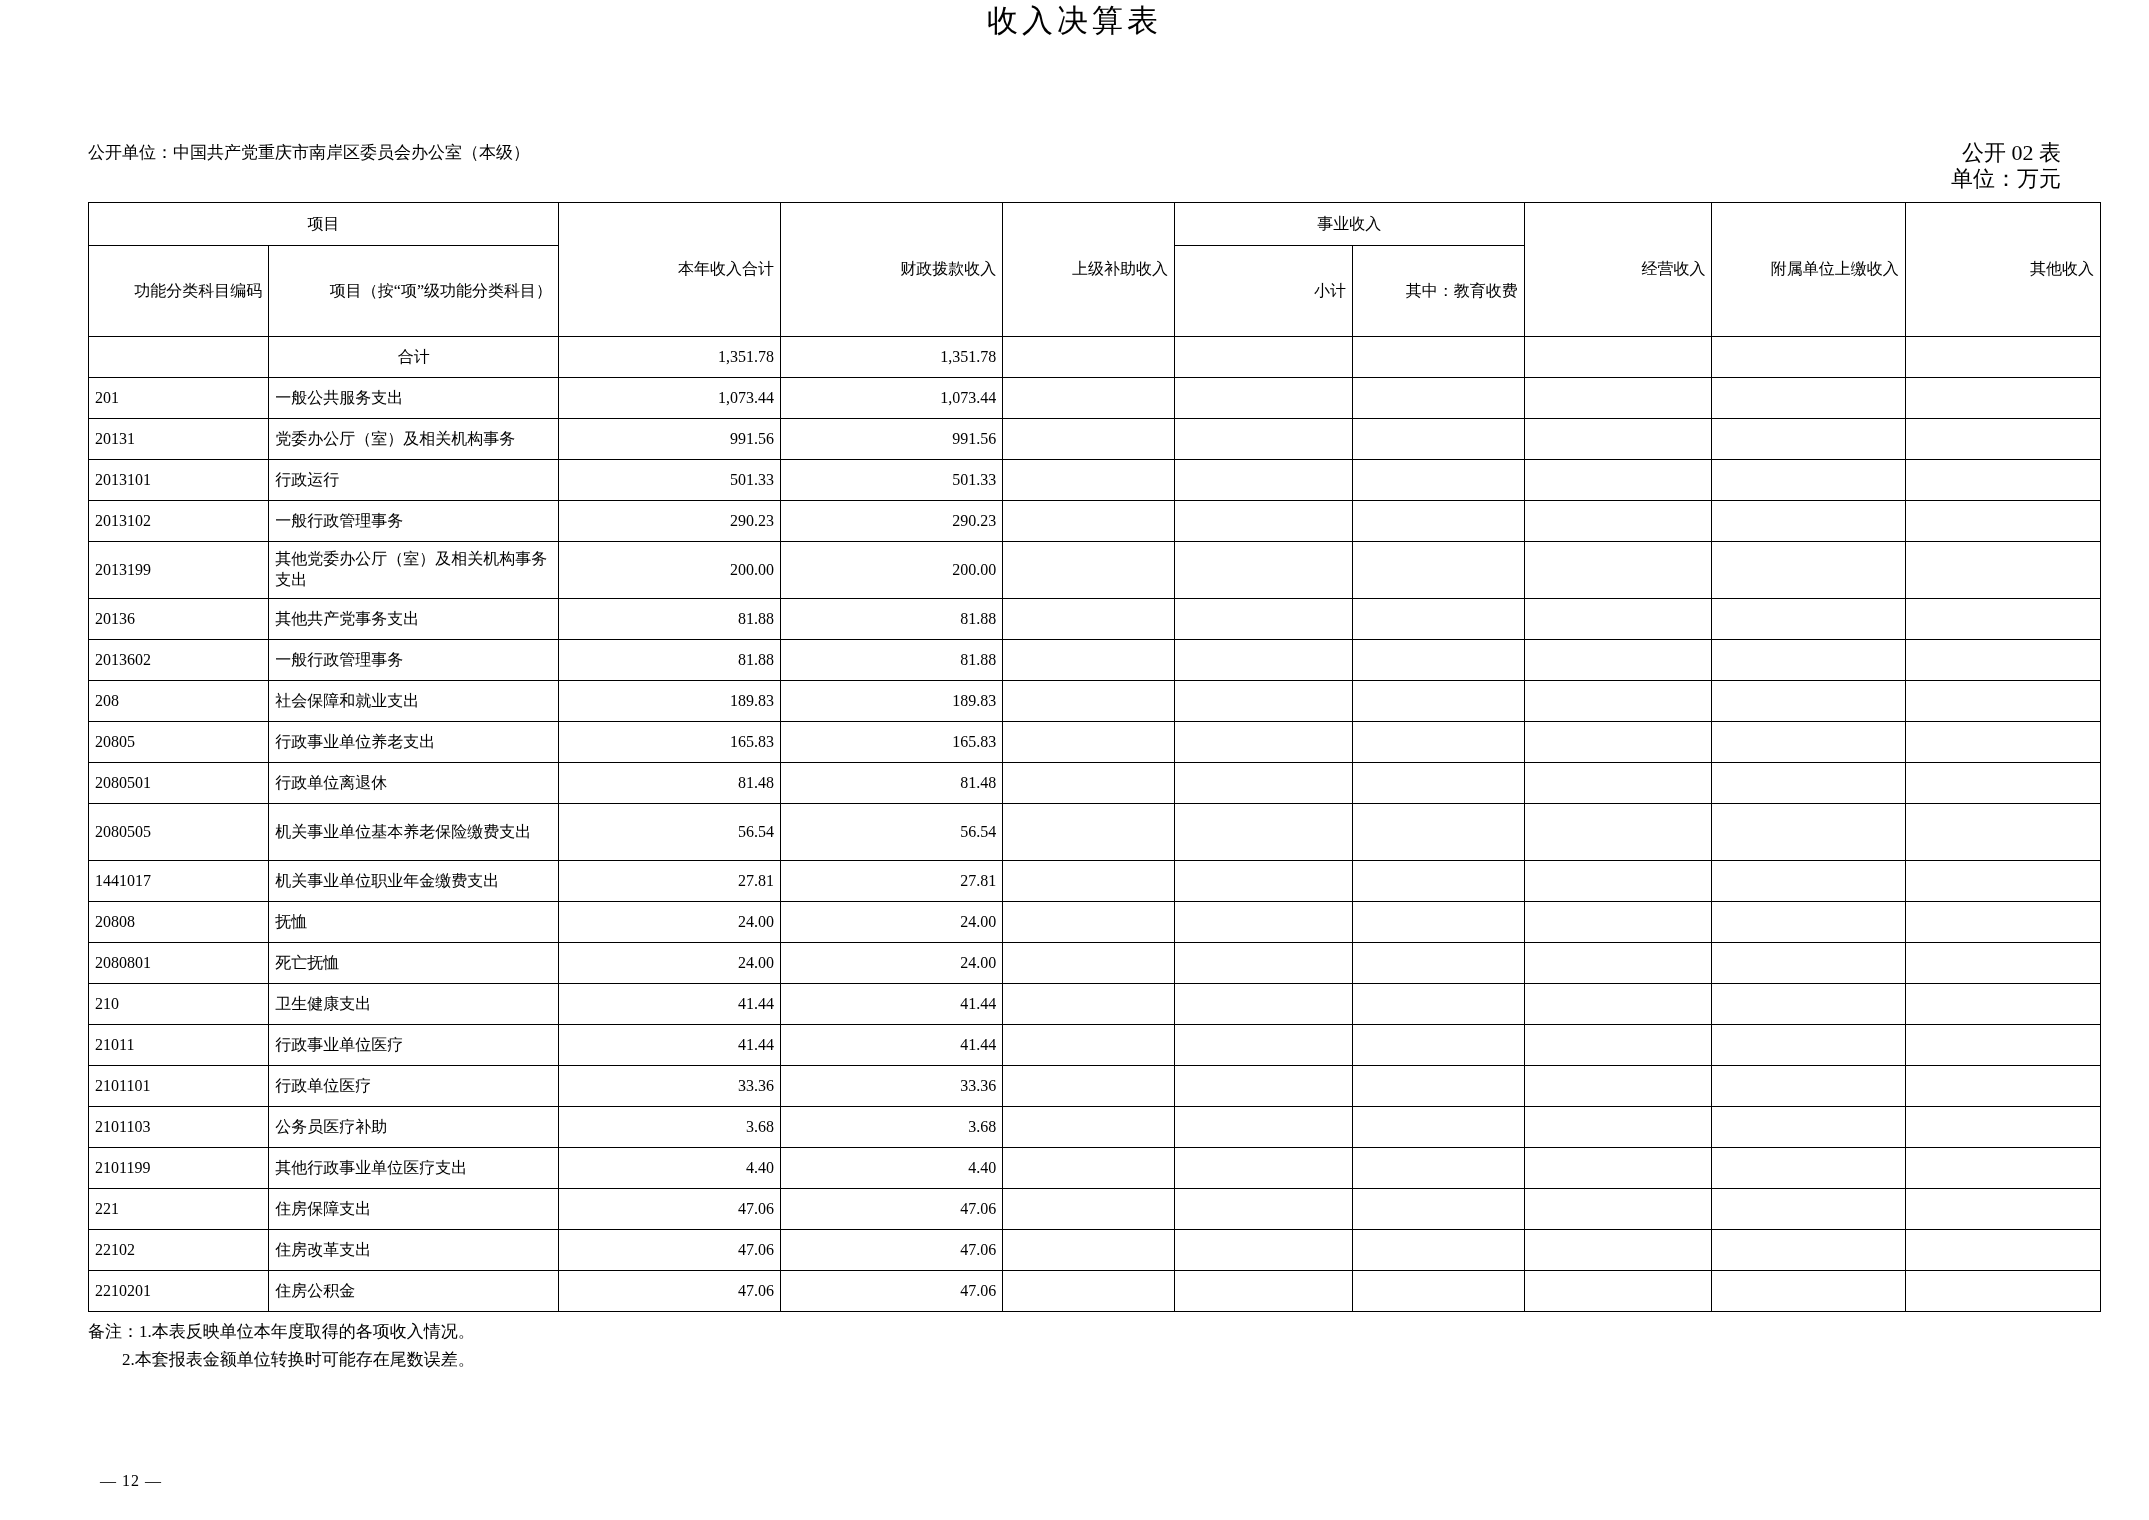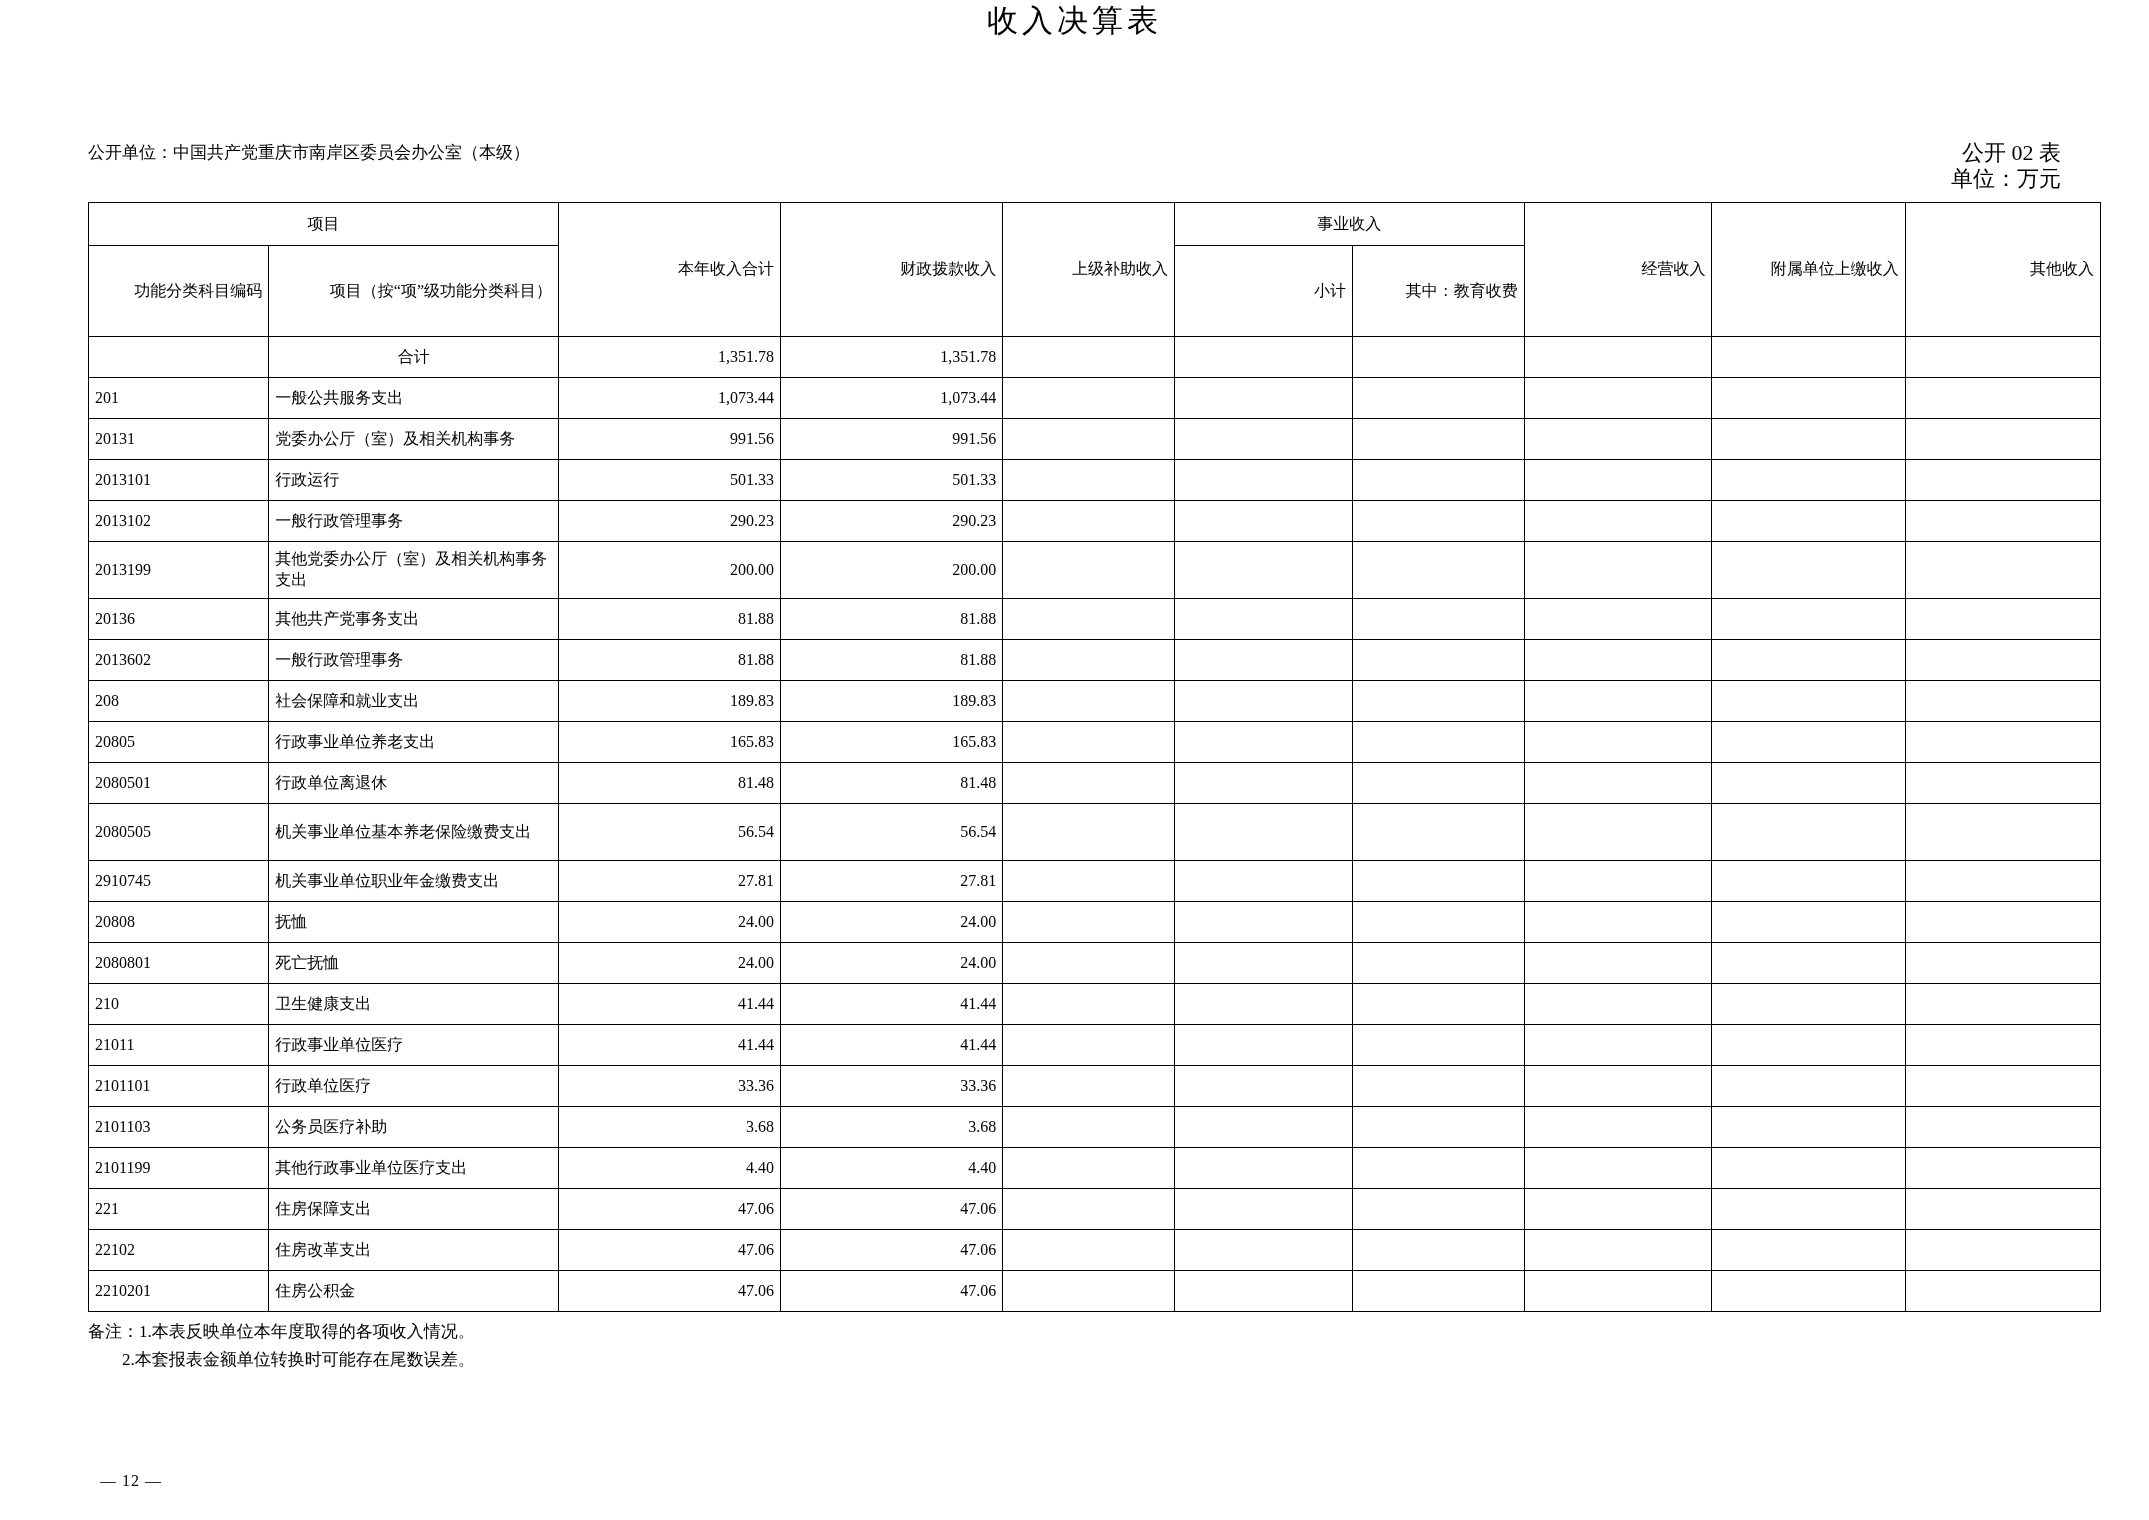--- a/index.html
+++ b/index.html
@@ -291,21 +291,21 @@
           <td class="num">56.54</td>
           <td class="num">56.54</td>
           <td class="num"></td>
           <td class="num"></td>
           <td class="num"></td>
           <td class="num"></td>
           <td class="num"></td>
           <td class="num"></td>
         </tr>
         <tr>
-          <td class="code">2910745</td>
+          <td class="code">1441017</td>
           <td class="name">机关事业单位职业年金缴费支出</td>
           <td class="num">27.81</td>
           <td class="num">27.81</td>
           <td class="num"></td>
           <td class="num"></td>
           <td class="num"></td>
           <td class="num"></td>
           <td class="num"></td>
           <td class="num"></td>
         </tr>

